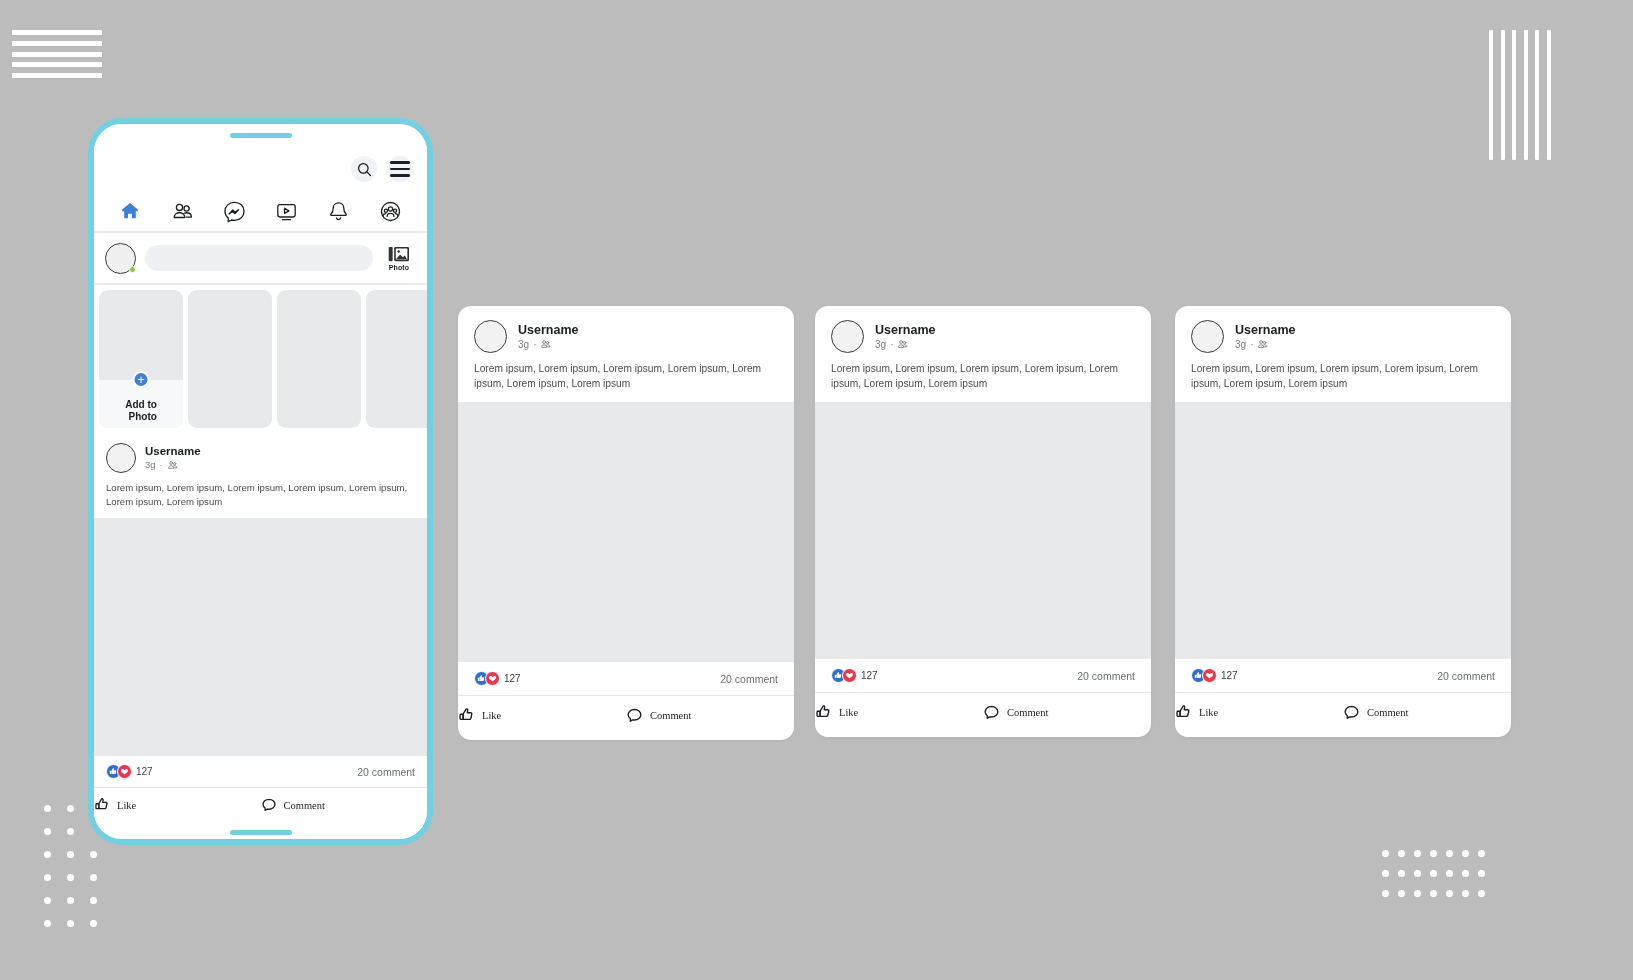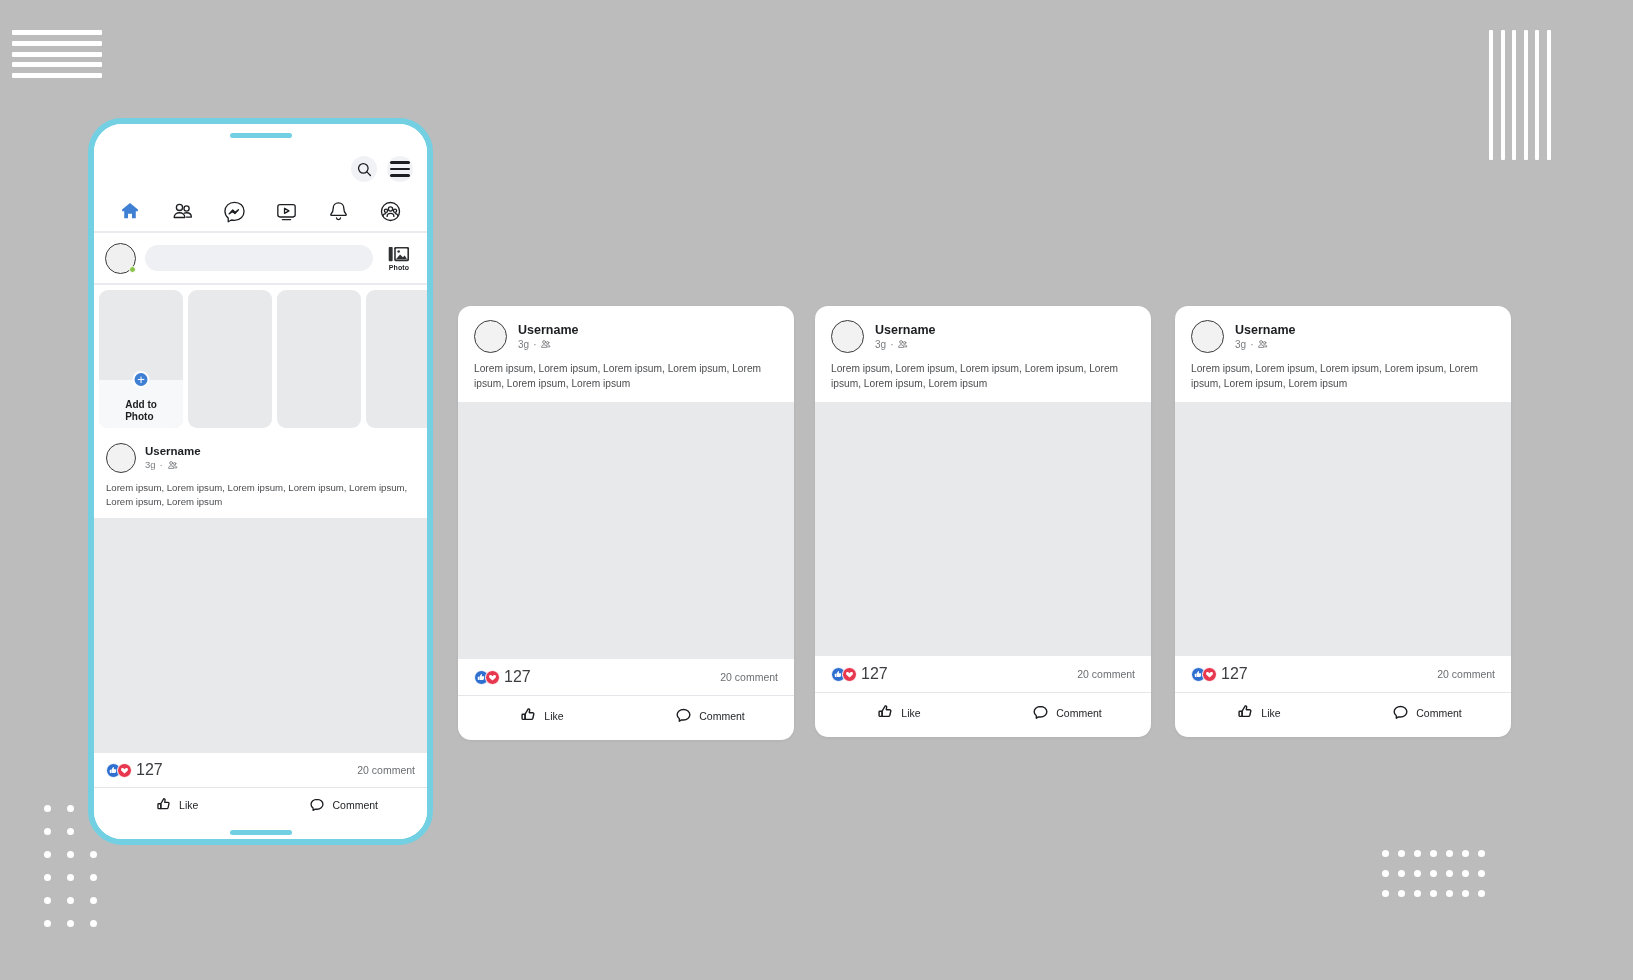--- a/index.html
+++ b/index.html
@@ -138,21 +138,21 @@
   }
   .plus-badge {
     position:absolute; top:-9px; left:50%; transform:translateX(-50%);
     width:17px; height:17px; border-radius:50%;
     background:#3f7fd4; border:2px solid #fff;
     display:flex; align-items:center; justify-content:center;
     color:#fff; font-size:13px; line-height:1; font-weight:400;
   }
   .add-foot .add-label {
     font-size: 10px; font-weight: 700; color:#1c1e21;
-    line-height: 1.15; text-align:left;
+    line-height: 1.15; text-align:right;
   }
 
   .phone-post { background:#fff; display:flex; flex-direction:column; flex:1 1 auto; min-height:0; }
   .post-head { display:flex; align-items:center; gap:9px; padding: 10px 12px 4px 12px; }
   .post-avatar {
     width: 30px; height: 30px; border-radius:50%;
     background:#f2f2f2; border:1.4px solid #3b3b3b; flex:0 0 auto;
   }
   .post-user { font-size: 11.5px; font-weight: 700; color:#1c1e21; line-height:1.3; }
   .post-meta { display:flex; align-items:center; gap:4px; font-size:9.5px; color:#7a7d80; line-height:1.3; }
@@ -169,30 +169,30 @@
   }
   .reactions { display:flex; align-items:center; gap:0px; }
   .rx {
     width: 15px; height: 15px; border-radius:50%;
     display:flex; align-items:center; justify-content:center;
     border: 1.4px solid #fff;
   }
   .rx.like { background:#2e6fd0; }
   .rx.love { background:#e8384f; margin-left:-4px; }
   .rx svg { display:block; }
-  .rx-count { font-size: 16px; color:#3b3d40; margin-left:4px; }
+  .rx-count { font-size: 10px; color:#3b3d40; margin-left:4px; }
   .comment-count { font-size: 10.5px; color:#6b6e71; }
 
   .actions-row {
     display:flex; align-items:center;
     padding: 9px 0 12px 0; flex: 0 0 auto;
   }
   .action {
-    flex: 1 1 0; display:flex; align-items:center; justify-content:center; gap:7px;
-    font-size: 10.5px; color:#1c1e21; font-weight:500;
+    flex: 1 1 0; display:flex; align-items:center; gap:7px;
+    font-size: 10.5px; color:#1c1e21; font-weight:500;font-family:Liberation Serif, serif;
   }
   .home-indicator {
     height: 14px; display:flex; align-items:center; justify-content:center;
     flex: 0 0 auto; background:#fff;
   }
   .home-indicator i { width:62px; height:5px; border-radius:3px; background:#72d0e2; display:block; }
 
   
   .card {
     position: absolute;

